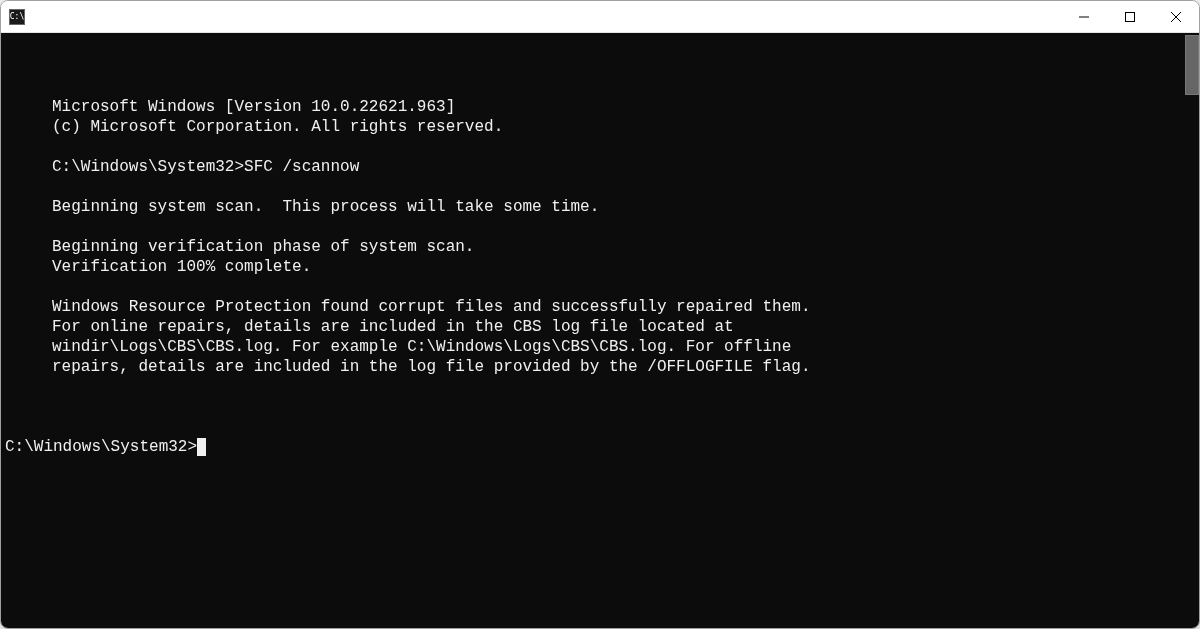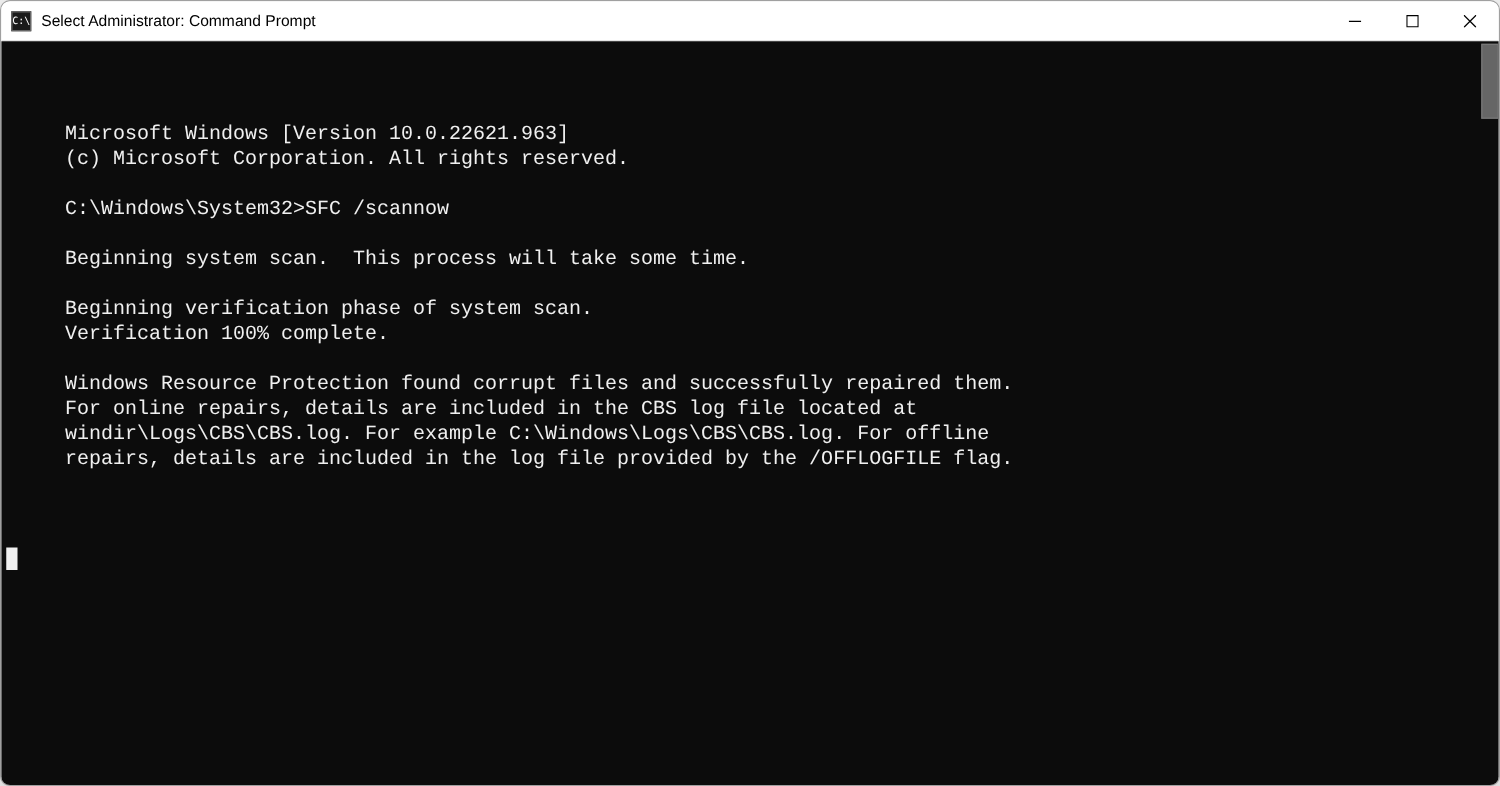--- a/index.html
+++ b/index.html
@@ -97,21 +97,20 @@
       border: 1px solid #777;
     }
   </style>
 </head>
 <body>
 
 <div class="window">
   <div class="titlebar">
     <div class="titlebar-left">
       <div class="app-icon">C:\</div>
-      <span class="title-text">Select Administrator: Command Prompt</span>
     </div>
     <div class="window-controls">
       <div class="win-btn">
         <svg width="10" height="10" viewBox="0 0 10 10">
             <line x1="0" y1="5" x2="10" y2="5"></line>
           </svg>
       </div>
       <div class="win-btn">
         <svg width="10" height="10" viewBox="0 0 10 10">
             <rect x="0.5" y="0.5" width="9" height="9"></rect>
@@ -122,15 +121,15 @@
             <line x1="0" y1="0" x2="10" y2="10"></line>
             <line x1="10" y1="0" x2="0" y2="10"></line>
           </svg>
       </div>
     </div>
   </div>
 
   <div class="terminal">
     <div class="scrollbar"></div>
     <div id="lines-container"><div class="terminal-line">Microsoft Windows [Version 10.0.22621.963]</div><div class="terminal-line">(c) Microsoft Corporation. All rights reserved.</div><div class="terminal-line blank">&nbsp;</div><div class="terminal-line">C:\Windows\System32&gt;SFC /scannow</div><div class="terminal-line blank">&nbsp;</div><div class="terminal-line">Beginning system scan.  This process will take some time.</div><div class="terminal-line blank">&nbsp;</div><div class="terminal-line">Beginning verification phase of system scan.</div><div class="terminal-line">Verification 100% complete.</div><div class="terminal-line blank">&nbsp;</div><div class="terminal-line">Windows Resource Protection found corrupt files and successfully repaired them.</div><div class="terminal-line">For online repairs, details are included in the CBS log file located at</div><div class="terminal-line">windir\Logs\CBS\CBS.log. For example C:\Windows\Logs\CBS\CBS.log. For offline</div><div class="terminal-line">repairs, details are included in the log file provided by the /OFFLOGFILE flag.</div><div class="terminal-line blank">&nbsp;</div></div>
-    <span class="prompt-line"><span class="cursor"></span></span>
+    <span class="prompt-line"><span>C:\Windows\System32&gt;</span><span class="cursor"></span></span>
   </div>
 </div>
 
 </body></html>

